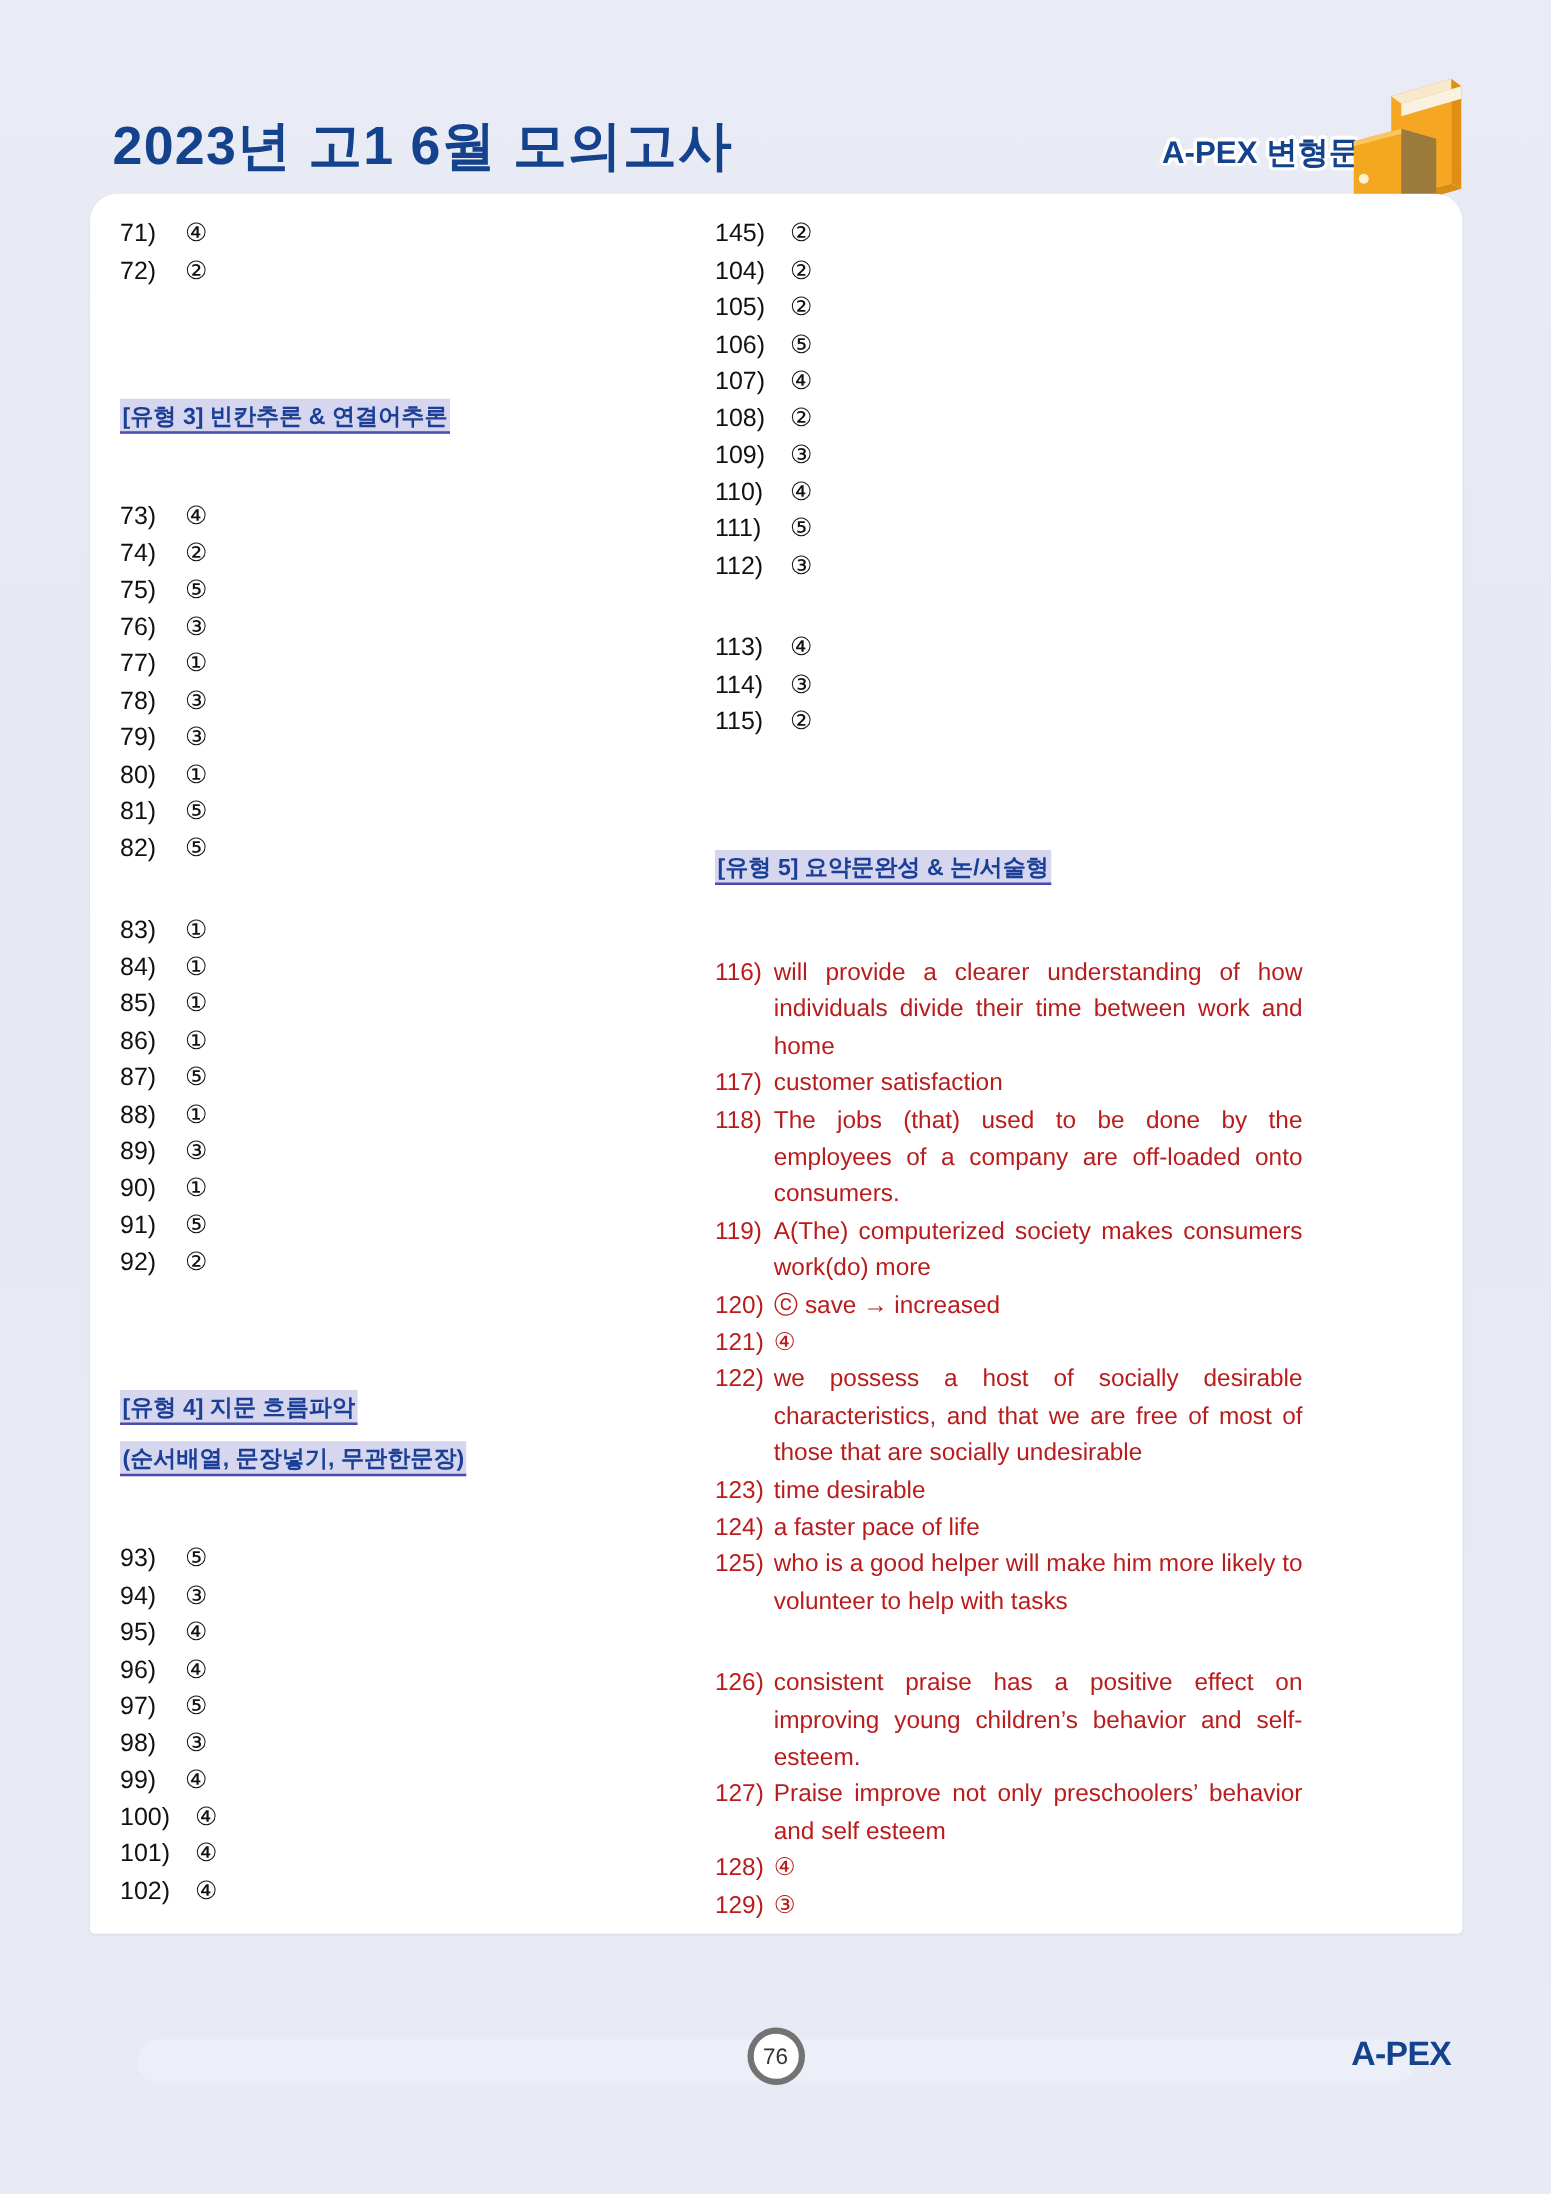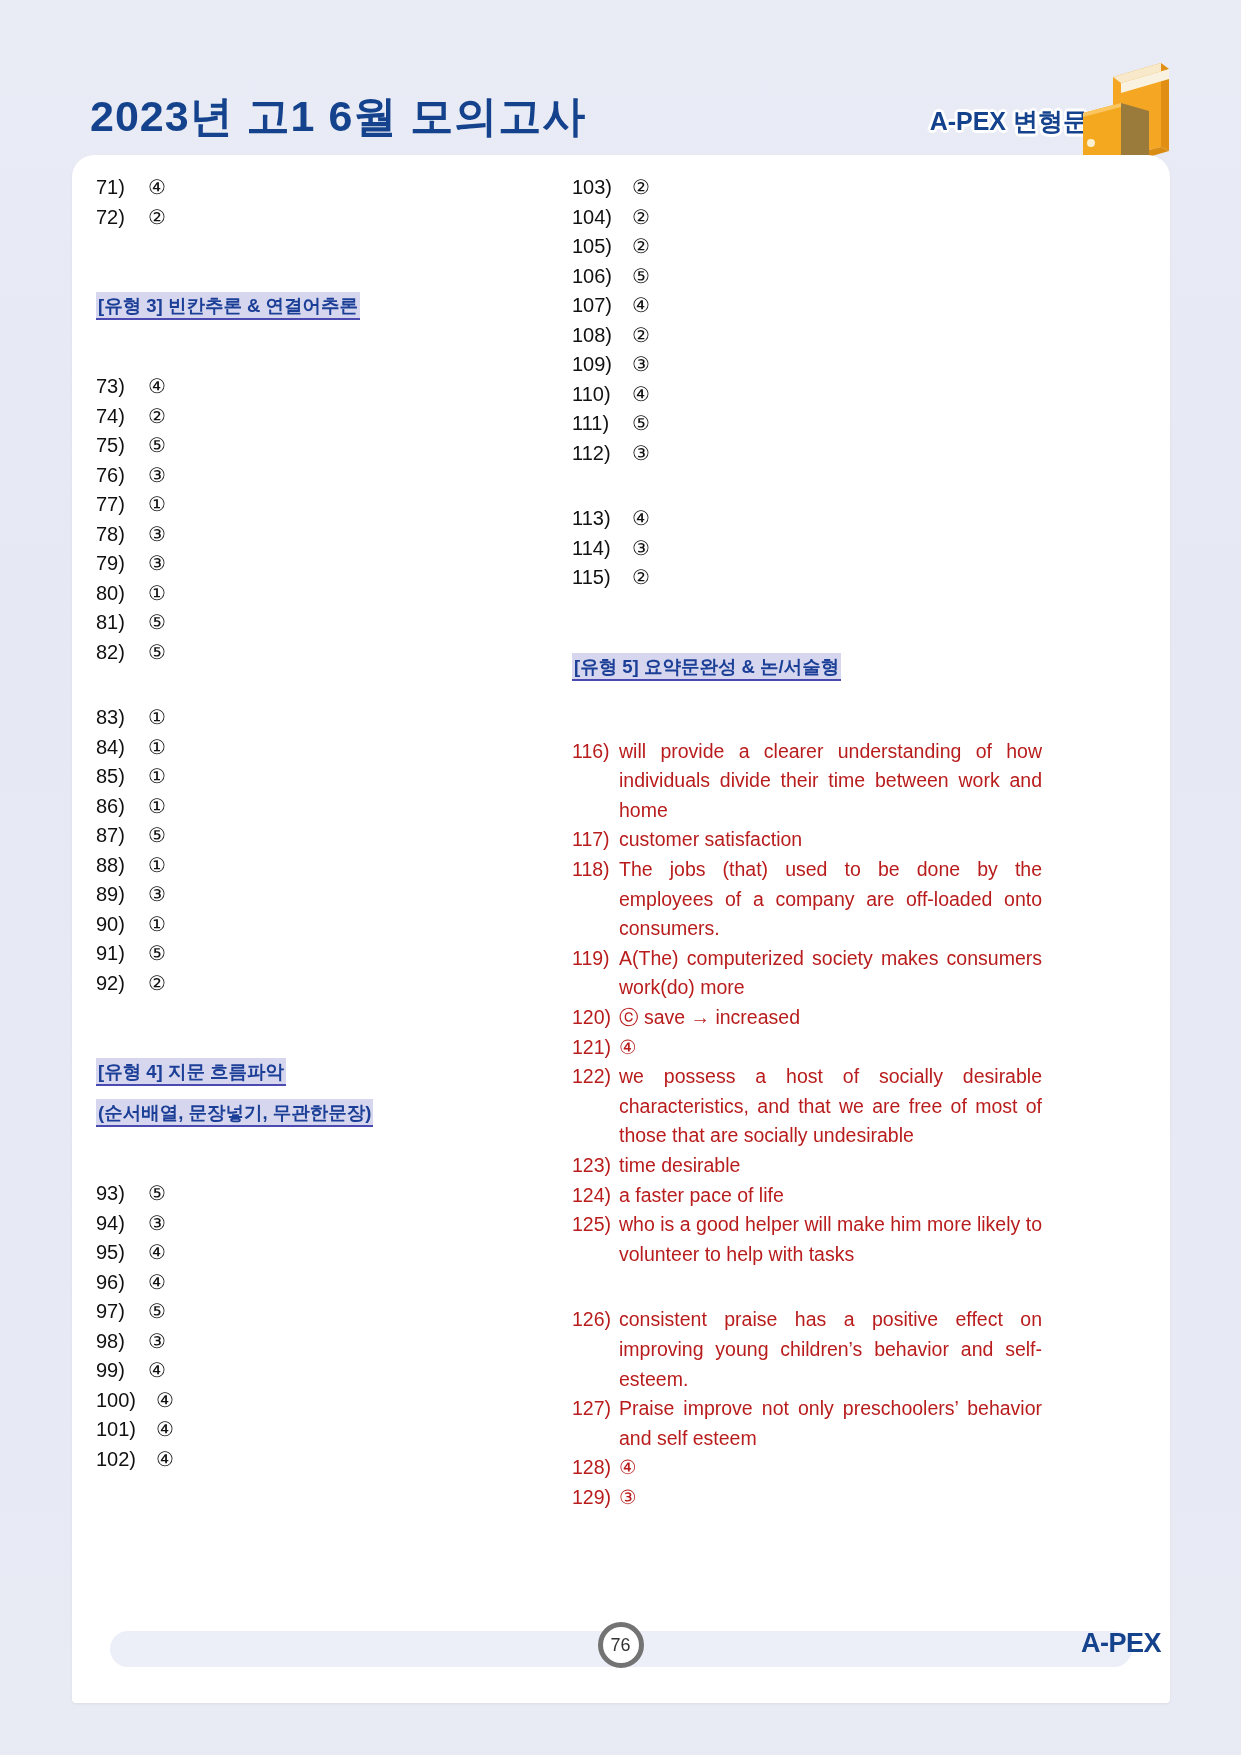--- a/index.html
+++ b/index.html
@@ -51,21 +51,21 @@
   .book-icon {
     position:absolute;
     right:58px; top:55px;
     width:118px; height:118px;
   }
 
   
   .card {
     position:absolute;
     left:72px; top:155px;
-    width:1098px; height:1548px;
+    width:1098px; height:1392px;
     background:#ffffff;
     border-radius:22px 22px 4px 4px;
     box-shadow:0 1px 3px rgba(0,0,0,0.06);
     text-decoration:underline;
   }
 
   .columns {
     position:absolute;
     left:0; top:0; right:0; bottom:0;
     padding: 22px 30px 0 30px;
@@ -106,21 +106,21 @@
     display:inline-block;
     font-size:18.5px;
     font-weight:bold;
     color:#1b3f96;
     background:#d6d6ee;
     border-bottom:2px solid #4a4ab0;
     padding:2px 2px 1px 2px;
     line-height:1.25;
     white-space:nowrap;
   }
-  .sec-head-wrap { line-height:0; }
+  .sec-head-wrap { line-height:0;margin-top:27px; }
   .sec-head-2 { margin-top:13px; }
 
   
   .prose {
     display:flex;
     font-size:19.5px;
     color:#b91c1c;
     line-height:29.6px;
     margin-bottom:0px;
     align-items:flex-start;
@@ -355,21 +355,21 @@
             <span class="val">④</span>
           </div>
       </div>
 
     </div>
 
     <div class="col col-right">
 
       <div>
         <div class="ans">
-            <span class="num wide">103)</span>
+            <span class="num wide">145)</span>
             <span class="val">②</span>
           </div>
         <div class="ans">
             <span class="num wide">104)</span>
             <span class="val">②</span>
           </div>
         <div class="ans">
             <span class="num wide">105)</span>
             <span class="val">②</span>
           </div>

